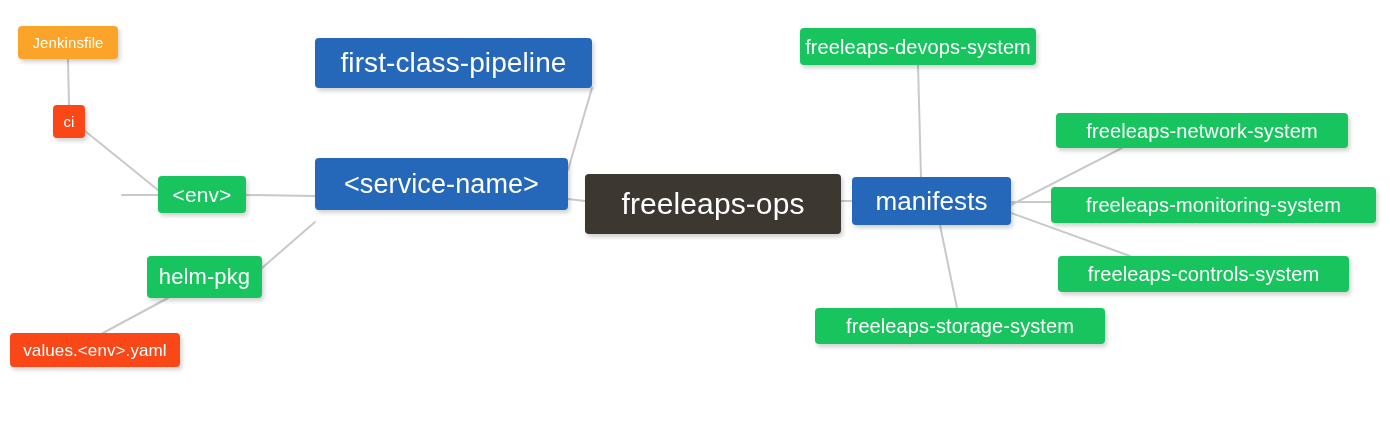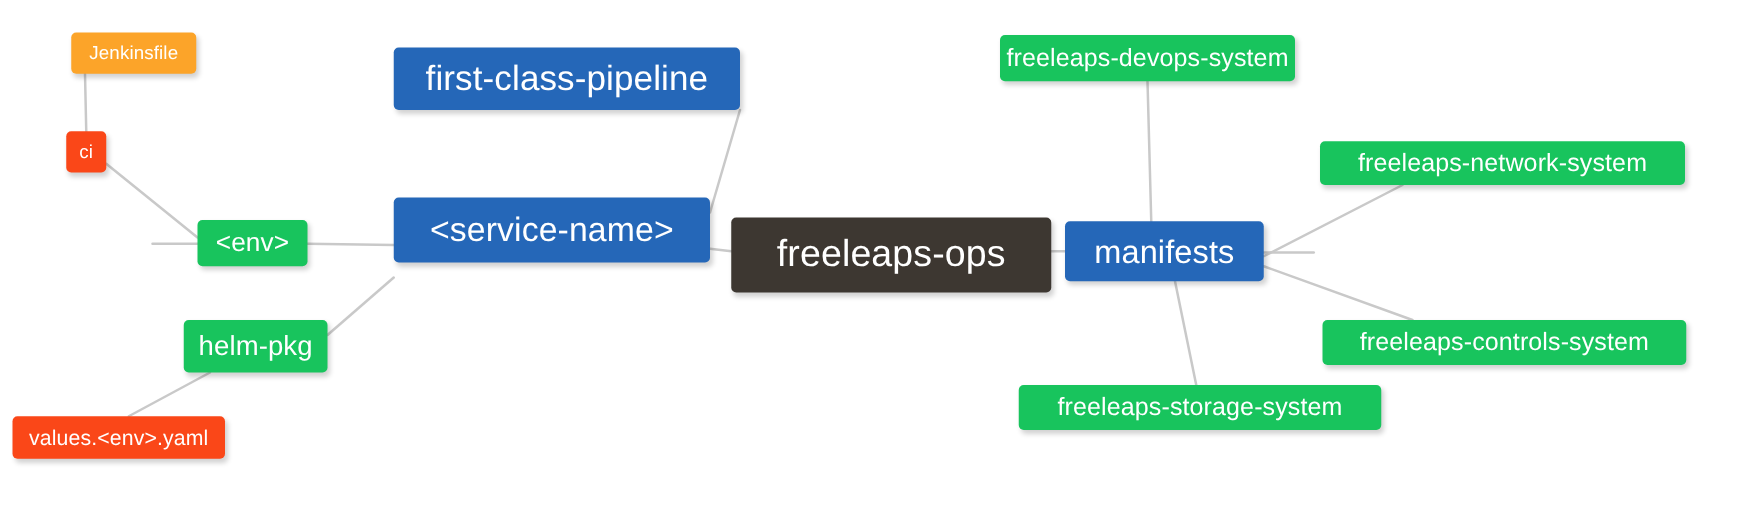--- a/index.html
+++ b/index.html
@@ -62,26 +62,27 @@
       <line x1="315" y1="222" x2="262" y2="268" stroke="#c9c9c9" stroke-width="2" stroke-linecap="round"></line>
       <line x1="168" y1="298" x2="103" y2="333" stroke="#c9c9c9" stroke-width="2" stroke-linecap="round"></line>
       <line x1="568" y1="199" x2="585" y2="201" stroke="#c9c9c9" stroke-width="2" stroke-linecap="round"></line>
       <line x1="841" y1="201" x2="852" y2="201" stroke="#c9c9c9" stroke-width="2" stroke-linecap="round"></line>
       <line x1="921" y1="177" x2="918" y2="65" stroke="#c9c9c9" stroke-width="2" stroke-linecap="round"></line>
       <line x1="1011" y1="205" x2="1122" y2="148" stroke="#c9c9c9" stroke-width="2" stroke-linecap="round"></line>
       <line x1="1011" y1="202" x2="1051" y2="202" stroke="#c9c9c9" stroke-width="2" stroke-linecap="round"></line>
       <line x1="1011" y1="213" x2="1130" y2="256" stroke="#c9c9c9" stroke-width="2" stroke-linecap="round"></line>
       <line x1="940" y1="225" x2="957" y2="308" stroke="#c9c9c9" stroke-width="2" stroke-linecap="round"></line>
     </svg>
-<div class="node orange" style="left: 18px; top: 26px; width: 100px; height: 33px; font-size: 15px; margin-left: 39px;">Jenkinsfile</div>
+<div class="node orange" style="left: 18px; top: 26px; width: 100px; height: 33px; font-size: 15px;">Jenkinsfile</div>
     <div class="node red" style="left: 53px; top: 105px; width: 32px; height: 33px; font-size: 15px;">ci</div>
     <div class="node green" style="left: 158px; top: 176px; width: 88px; height: 37px; font-size: 21px;">&lt;env&gt;</div>
     <div class="node green" style="left: 147px; top: 256px; width: 115px; height: 42px; font-size: 22px;">helm-pkg</div>
     <div class="node red" style="left: 10px; top: 333px; width: 170px; height: 34px; font-size: 17px;">values.&lt;env&gt;.yaml</div>
     <div class="node blue" style="left: 315px; top: 38px; width: 277px; height: 50px; font-size: 28px;">first-class-pipeline</div>
     <div class="node blue" style="left: 315px; top: 158px; width: 253px; height: 52px; font-size: 27px;">&lt;service-name&gt;</div>
     <div class="node dark" style="left: 585px; top: 174px; width: 256px; height: 60px; font-size: 30px;">freeleaps-ops</div>
     <div class="node blue" style="left: 852px; top: 177px; width: 159px; height: 48px; font-size: 26px;">manifests</div>
     <div class="node green" style="left: 800px; top: 28px; width: 236px; height: 37px; font-size: 20px;">freeleaps-devops-system</div>
     <div class="node green" style="left: 1056px; top: 113px; width: 292px; height: 35px; font-size: 20px;">freeleaps-network-system</div>
+    <div class="node green" style="left: 1051px; top: 187px; width: 325px; height: 36px; font-size: 20px;">freeleaps-monitoring-system</div>
     <div class="node green" style="left: 1058px; top: 256px; width: 291px; height: 36px; font-size: 20px;">freeleaps-controls-system</div>
     <div class="node green" style="left: 815px; top: 308px; width: 290px; height: 36px; font-size: 20px;">freeleaps-storage-system</div>
   </div>
 
 </body></html>

